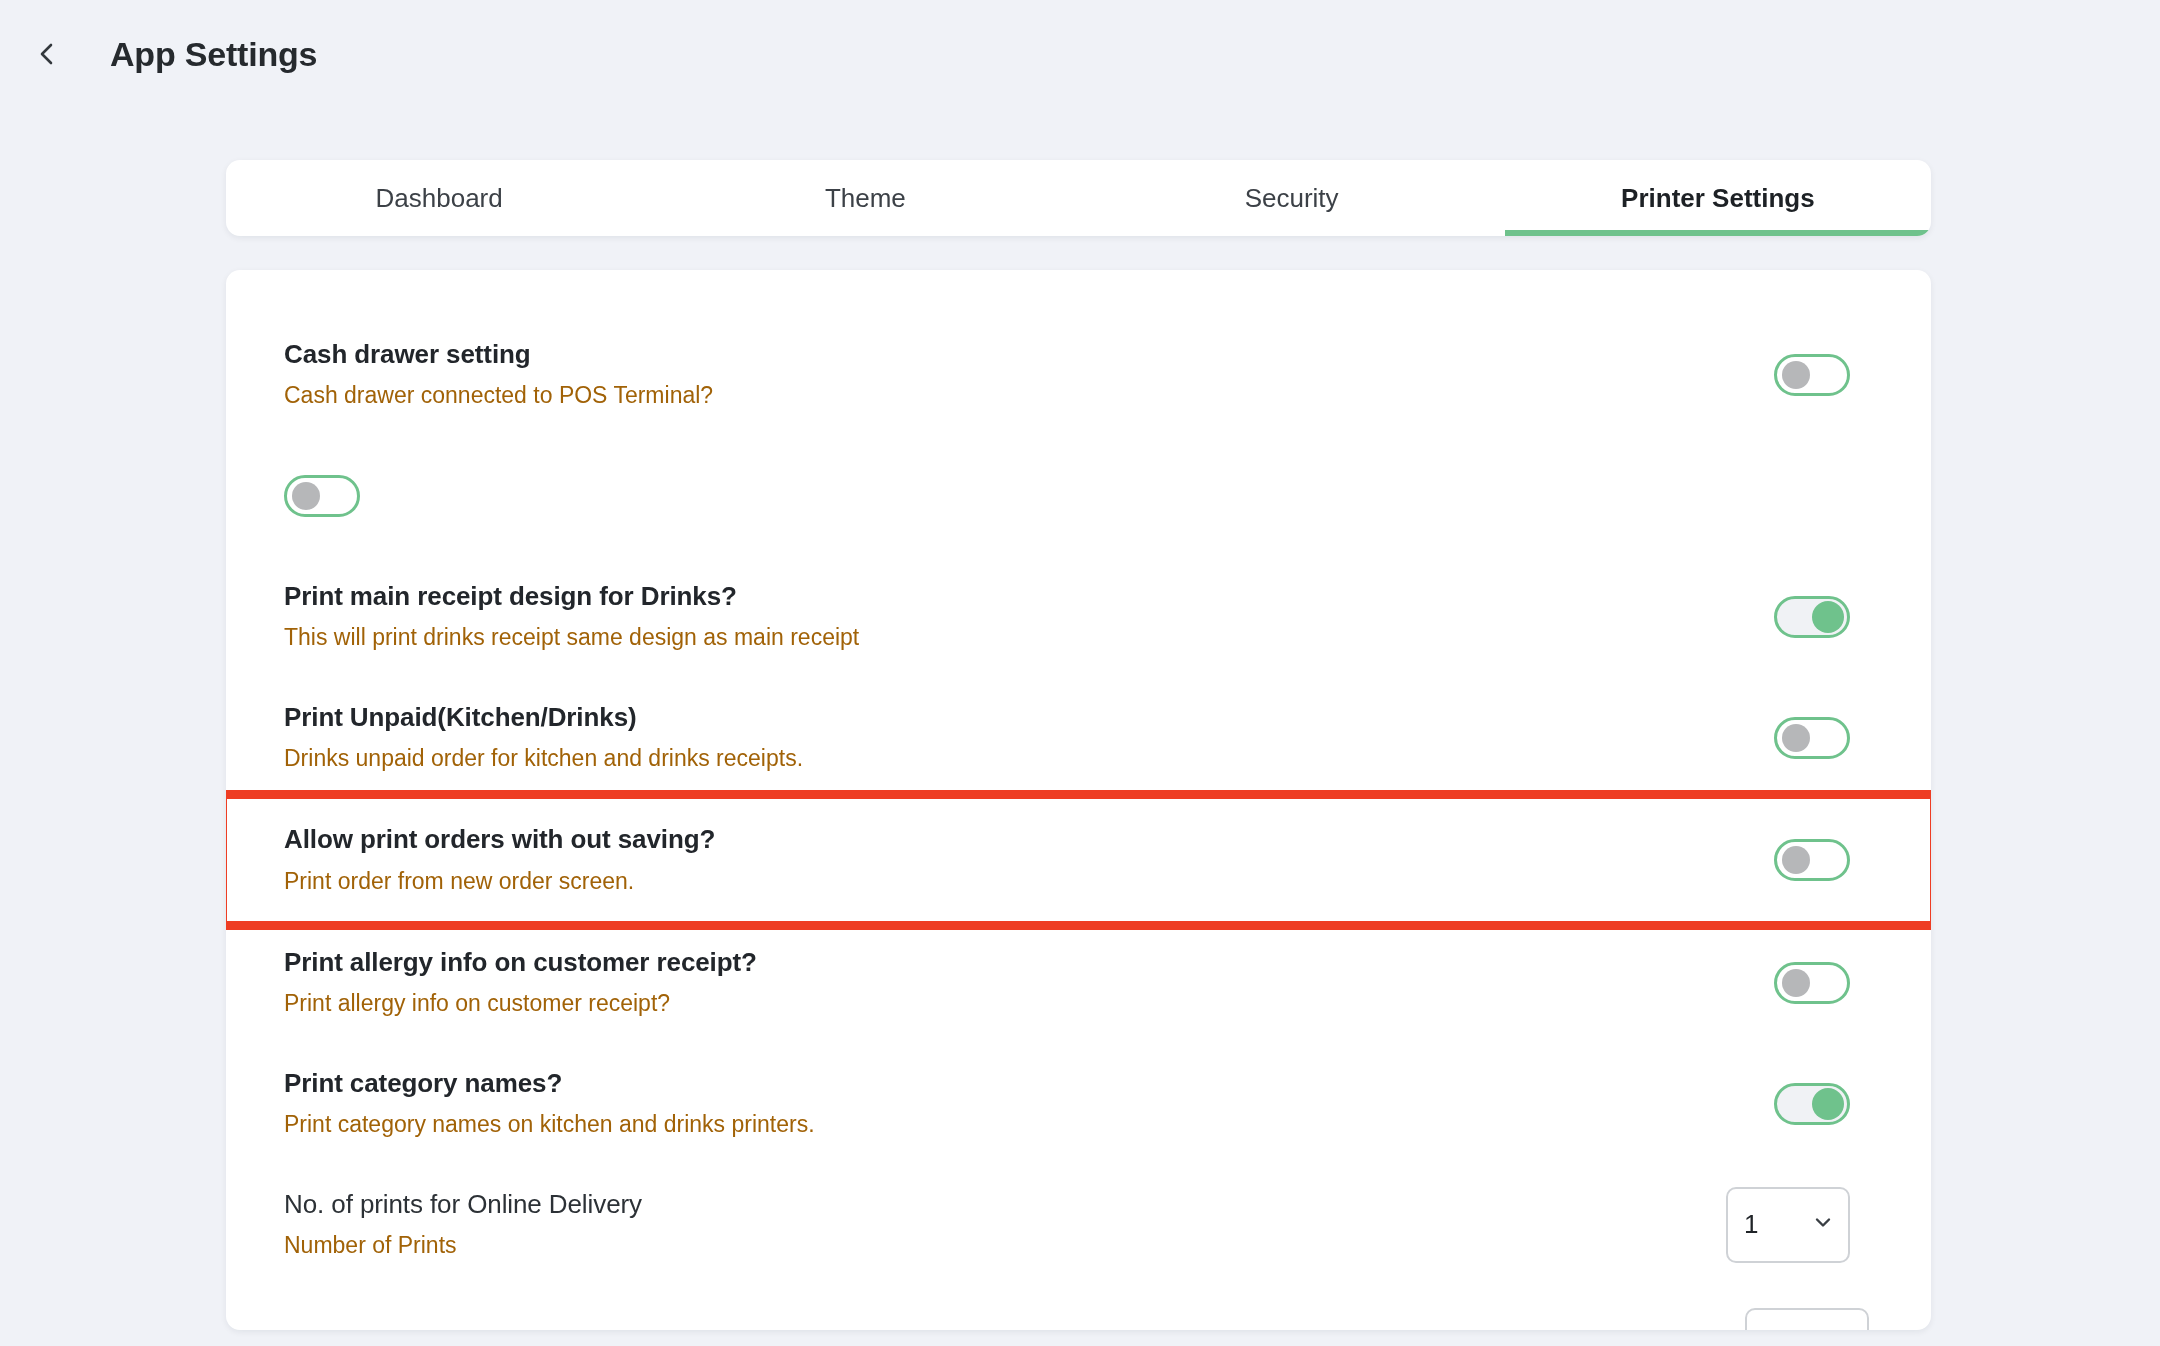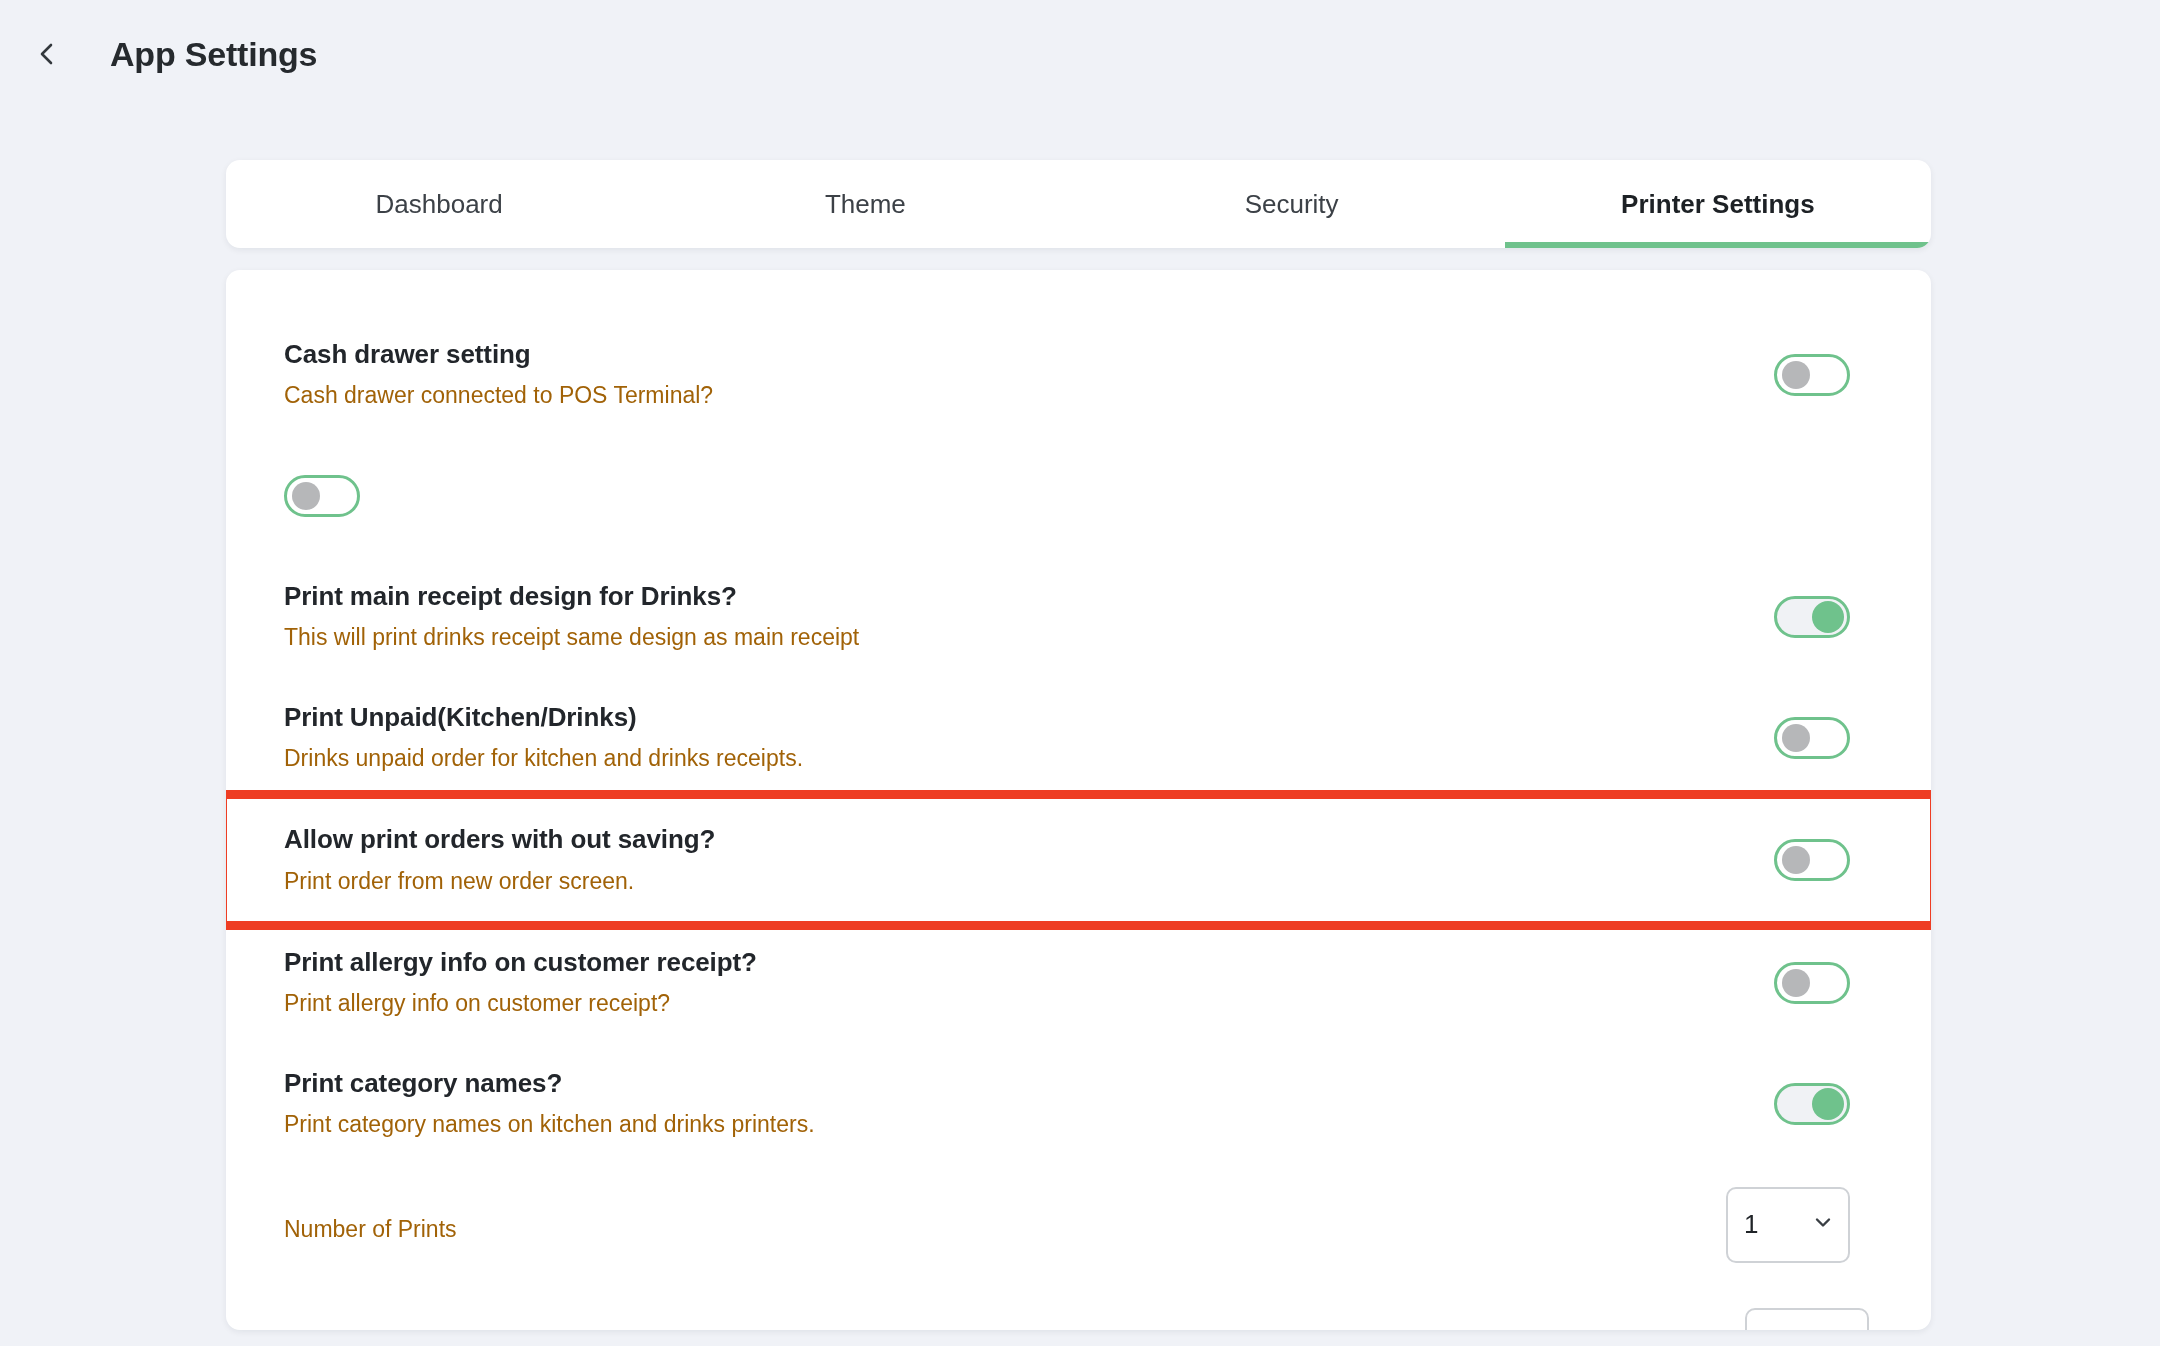--- a/index.html
+++ b/index.html
@@ -43,21 +43,21 @@
     letter-spacing: -0.2px;
     margin-left: 36px;
   }
 
   
   .tabs-card {
     position: absolute;
     left: 226px;
     top: 160px;
     width: 1705px;
-    height: 88px;
+    height: 76px;
     background: #ffffff;
     border-radius: 14px;
     box-shadow: 0 2px 6px rgba(17, 24, 39, 0.07);
     display: flex;
     overflow: hidden;
   }
   .tab {
     flex: 1 1 0;
     display: flex;
     align-items: center;
@@ -283,20 +283,21 @@
           <div class="texts">
             <div class="row-title">Print category names?</div>
             <div class="row-sub">Print category names on kitchen and drinks printers.</div>
           </div>
           <button class="toggle on">
             <span class="knob"></span>
           </button>
         </div>
         <div class="row">
           <div class="texts">
+            <div class="row-title plain">No. of prints for Online Delivery</div>
             <div class="row-sub">Number of Prints</div>
           </div>
           <div class="select-wrap">
             <div class="select">
               <span>1</span>
               <span class="chev"><svg width="22" height="22" viewBox="0 0 22 22" fill="none">
                   <path d="M5 8 L11 14 L17 8" stroke="#3a3f44" stroke-width="2.4" stroke-linecap="round" stroke-linejoin="round"></path>
                 </svg></span>
             </div>
           </div>

